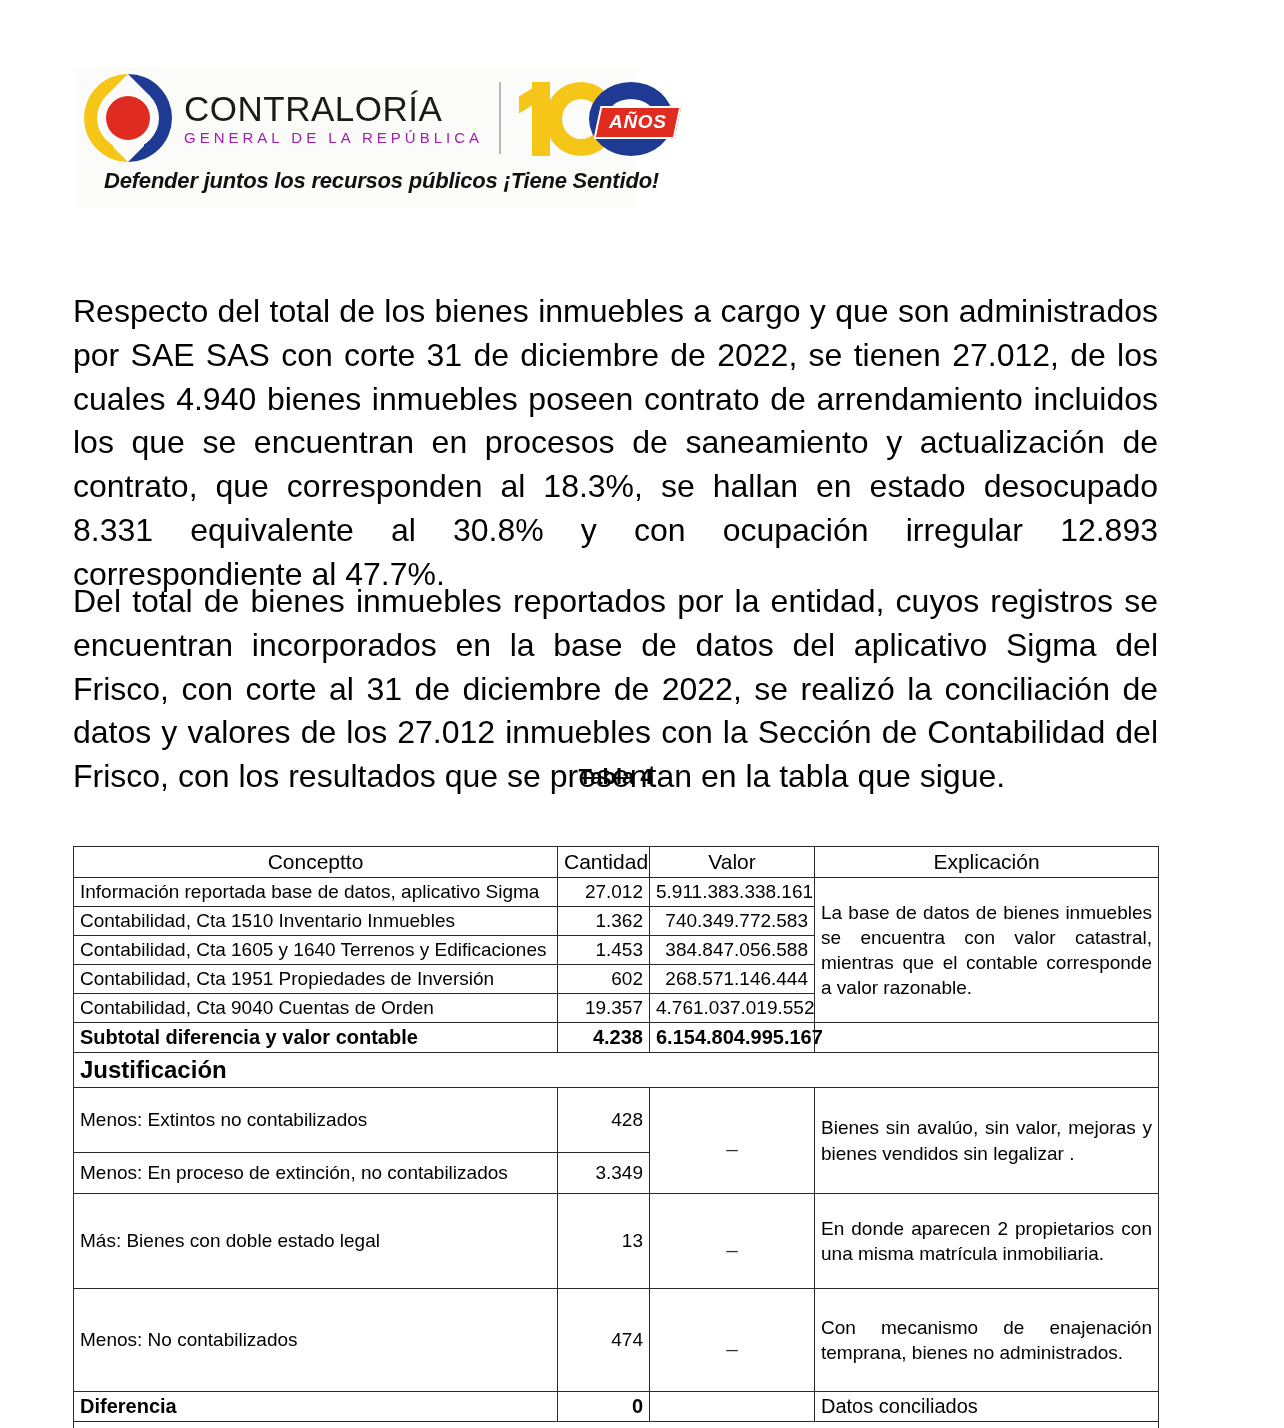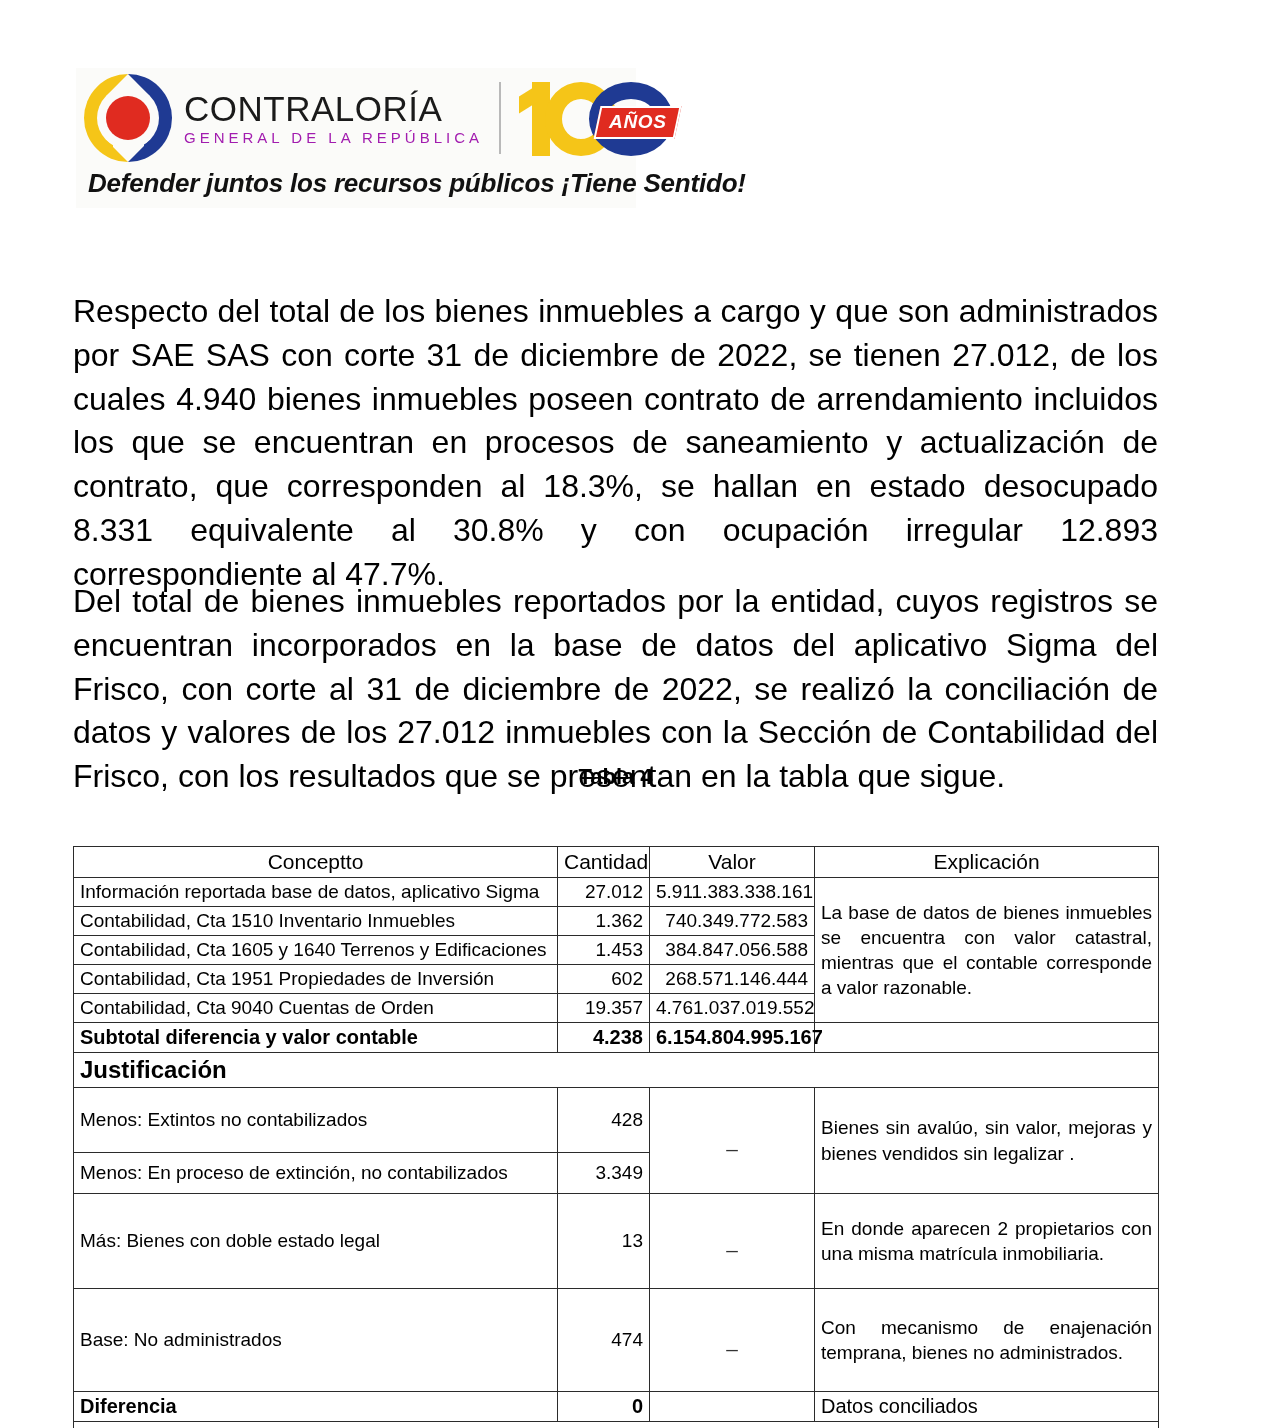--- a/index.html
+++ b/index.html
@@ -165,23 +165,23 @@
     font-style: italic;
     letter-spacing: 0.6px;
     padding: 3px 10px 4px 10px;
     transform: skewX(-12deg);
     border: 2px solid #ffffff;
   }
   .an-banner span { display: inline-block; transform: skewX(12deg); }
 
   .tagline {
     position: absolute;
-    left: 12px;
+    left: 28px;
     top: 100px;
-    font-size: 26px;
+    font-size: 22px;
     font-style: italic;
     font-weight: 700;
     color: #111111;
     white-space: nowrap;
     letter-spacing: -0.2px;
   }
   .tagline .plain { font-weight: 600; }
   .tagline .strong { font-weight: 800; }
 
   
@@ -381,21 +381,21 @@
       </tr>
 
       <tr>
         <td style="height:88px">Más: Bienes con doble estado legal</td>
         <td class="num">13</td>
         <td class="dash">_</td>
         <td class="expl">En donde aparecen 2 propietarios con una misma matrícula inmobiliaria.</td>
       </tr>
 
       <tr>
-        <td style="height:96px">Base: No administrados</td>
+        <td style="height:96px">Menos: No contabilizados</td>
         <td class="num">474</td>
         <td class="dash">_</td>
         <td class="expl">Con mecanismo de enajenación temprana, bienes no administrados.</td>
       </tr>
 
       <tr class="diferencia">
         <td>Diferencia</td>
         <td class="num">0</td>
         <td></td>
         <td style="font-weight:400">Datos conciliados</td>

